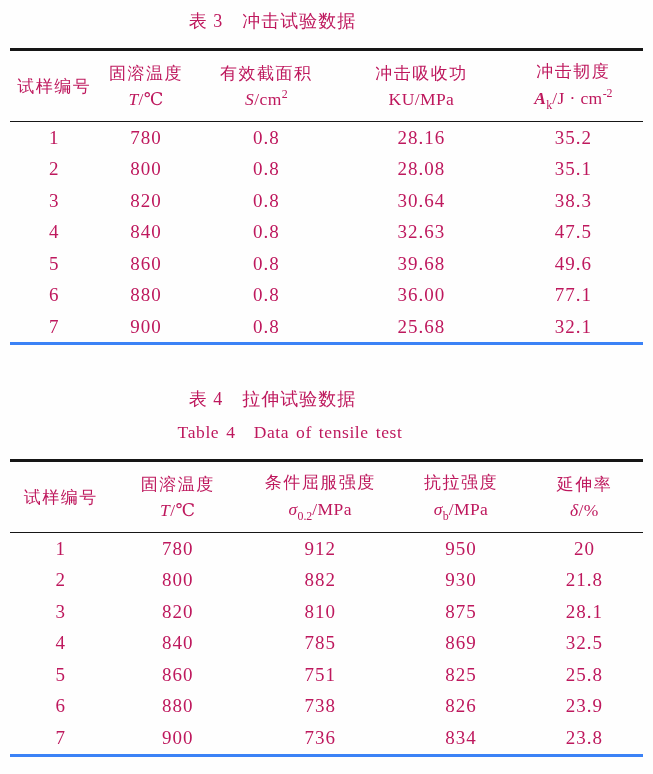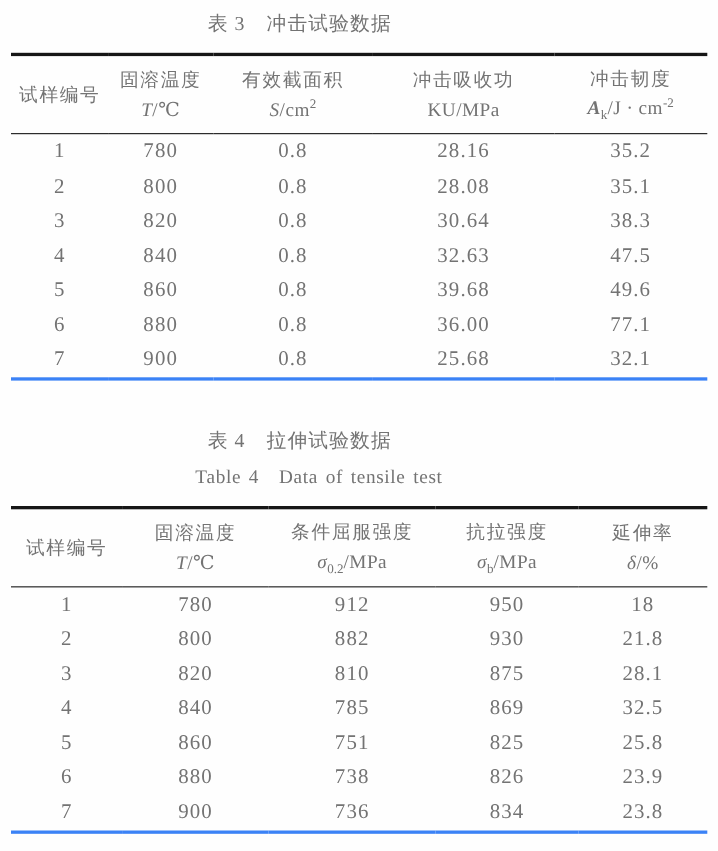--- a/index.html
+++ b/index.html
@@ -1,21 +1,21 @@
 <!DOCTYPE html>
 <html><head>
 <meta charset="utf-8">
 <style>
   html,body { margin:0; padding:0; background:#e8e8e8; }
   .sheet {
     position:relative;
     width:653px; height:774px;
     background:#fefefdff;
     background-color:#fefefe;
-    color:#737373;
+    color:#be185d;
     font-family:"Liberation Serif","DejaVu Serif",serif;
     overflow:hidden;
   }
   .title-cn {
     width:545px;
     padding-top:9px;
     text-align:center;
     font-size:18px;
     letter-spacing:1px;
   }
@@ -180,21 +180,21 @@
           <span class="hdr-unit"><i>δ</i><span>/%</span></span>
         </th>
       </tr>
     </thead>
     <tbody>
         <tr>
           <td>1</td>
           <td>780</td>
           <td>912</td>
           <td>950</td>
-          <td>18</td>
+          <td>20</td>
         </tr>
         <tr>
           <td>2</td>
           <td>800</td>
           <td>882</td>
           <td>930</td>
           <td>21.8</td>
         </tr>
         <tr>
           <td>3</td>

